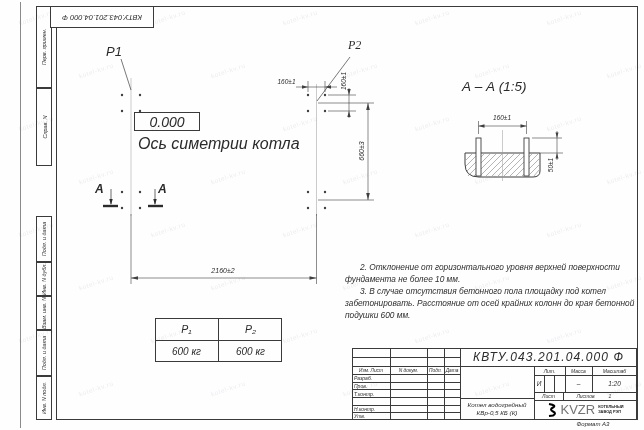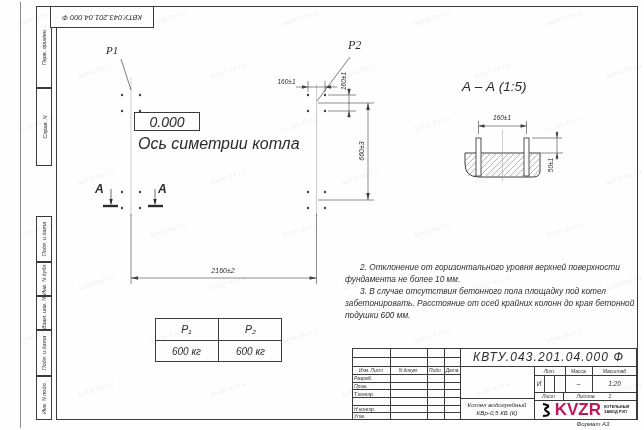--- a/index.html
+++ b/index.html
@@ -30,21 +30,21 @@
   .stamp span{transform:rotate(180deg);font-size:7.5px;font-style:italic;color:#2b2b2b;white-space:nowrap;}
   .cell{position:absolute;display:flex;align-items:center;justify-content:center;
         color:#2b2b2b;font-style:italic;z-index:4;}
   .notes{position:absolute;left:345px;top:261px;width:290px;z-index:4;
          font-size:8.3px;font-style:italic;color:#2d2d2d;line-height:1.45;}
   .notes p{margin:0;text-indent:15px;}
   .elevbox{position:absolute;left:134px;top:112px;width:66px;height:19px;border:1px solid #3a3a3a;
            box-sizing:border-box;display:flex;align-items:center;justify-content:center;z-index:4;}
   .logo-row{position:absolute;left:535px;top:400px;width:101px;height:19px;z-index:4;
             display:flex;align-items:center;justify-content:center;gap:3px;}
-  .logo-kvzr{font-weight:bold;font-size:17px;color:#be185d;letter-spacing:0;font-style:normal;}
+  .logo-kvzr{font-weight:normal;font-size:13px;color:#737373;letter-spacing:0;font-style:normal;}
   .logo-cap{display:flex;flex-direction:column;font-size:3.9px;font-weight:bold;
             color:#222;line-height:1.2;font-style:normal;}
 </style>
 </head>
 <body>
 
 <div class="sheet">
 
   <div class="wm-layer" id="wm">
       <span class="wmi" style="left: 18px; top: 14px;">kotel-kv.ru</span>
@@ -216,21 +216,21 @@
       <polygon points="526.5,126 520.5,124.3 520.5,127.7" fill="#3f3f3f" stroke="none"></polygon>
     </g>
     <g stroke="#3f3f3f" stroke-width="0.6">
       <line x1="532" y1="138" x2="562" y2="138"></line>
       <line x1="557" y1="131" x2="557" y2="160"></line>
       <polygon points="557,138 555.5,132.5 558.5,132.5" fill="#3f3f3f" stroke="none"></polygon>
       <polygon points="557,153 555.5,158.5 558.5,158.5" fill="#3f3f3f" stroke="none"></polygon>
     </g>
   </svg>
 
-  <span class="t" style="left:106px;top:44px;font-size:11px;font-family:Liberation Serif, serif;">P1</span>
+  <span class="t" style="left:106px;top:44px;font-size:13px;">P1</span>
   <span class="t" style="left:348px;top:38px;font-size:12px;font-family:Liberation Serif, serif;">P2</span>
   <div class="elevbox">
     <span class="t" style="position:static;font-size:14px;">0.000</span>
   </div>
   <span class="t" style="left:138px;top:135px;font-size:16px;">Ось симетрии котла</span>
   <div class="t ctr" style="left:268px;top:78px;width:37px;font-size:6.5px;">160±1</div>
   <span class="t rot" style="left:343px;top:81px;font-size:6.5px;">160±1</span>
   <span class="t rot" style="left:361px;top:151px;font-size:7px;">660±3</span>
   <div class="t ctr" style="left:203px;top:267px;width:40px;font-size:7px;">2160±2</div>
   <span class="t" style="left:95px;top:182px;font-size:12px;font-weight:bold;">А</span>

